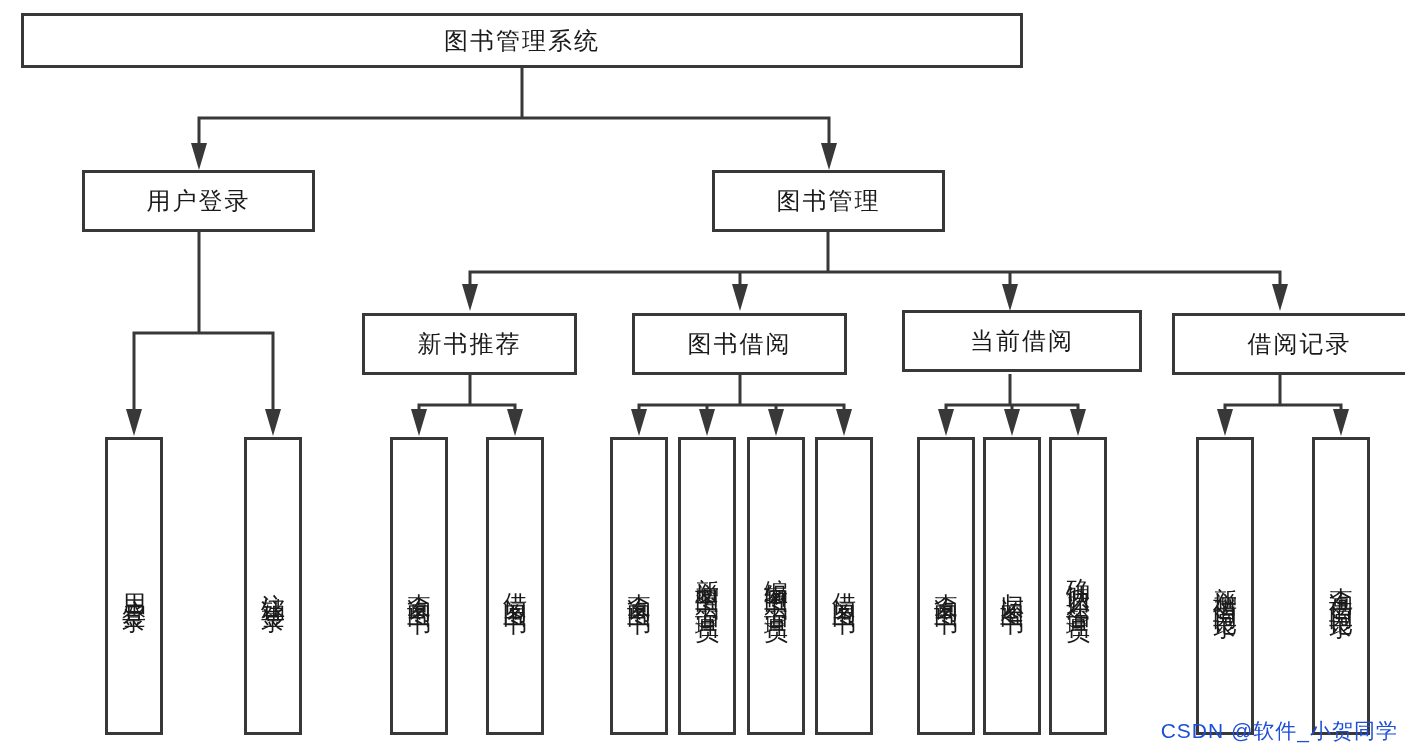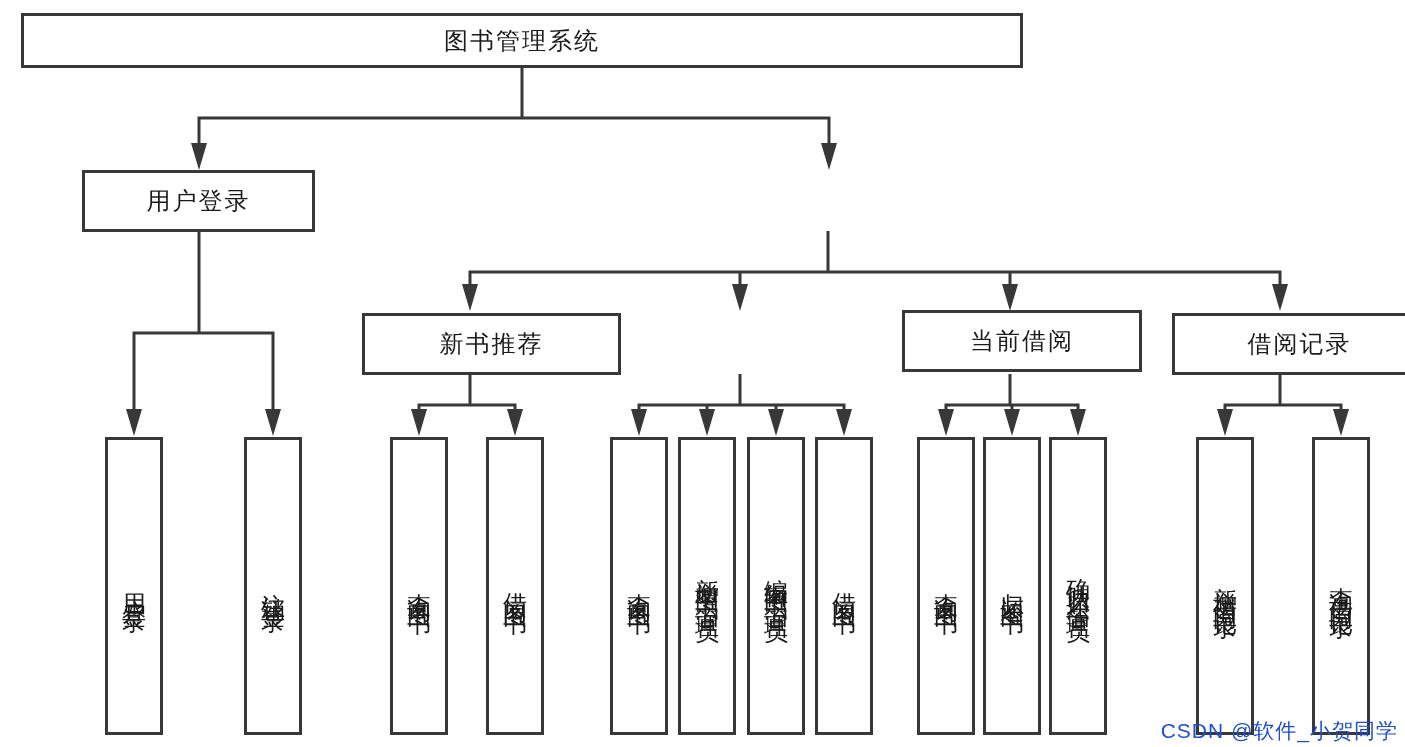--- a/index.html
+++ b/index.html
@@ -78,23 +78,29 @@
              M1217 409 L1233 409 L1225 436 Z M1333 409 L1349 409 L1341 436 Z" fill="#383838"></path>
   </svg>
 
   <div class="box h" style="left:21px; top:13px; width:1002px; height:55px;">
     <span>图书管理系统</span>
   </div>
 
   <div class="box h" style="left:82px; top:170px; width:233px; height:62px;">
     <span>用户登录</span>
   </div>
+  <div class="box h" style="left:712px; top:170px; width:233px; height:62px;">
+    <span>图书管理</span>
+  </div>
 
-  <div class="box h" style="left:362px; top:313px; width:259px; height:62px;">
+  <div class="box h" style="left:362px; top:313px; width:215px; height:62px;">
     <span>新书推荐</span>
+  </div>
+  <div class="box h" style="left:632px; top:313px; width:215px; height:62px;">
+    <span>图书借阅</span>
   </div>
   <div class="box h" style="left:902px; top:310px; width:240px; height:62px;">
     <span>当前借阅</span>
   </div>
   <div class="box h" style="left:1172px; top:313px; width:255px; height:62px;">
     <span>借阅记录</span>
   </div>
 
   <div class="box v" style="left:105px; top:437px; width:58px; height:298px;">
     <span>用户登录</span>

